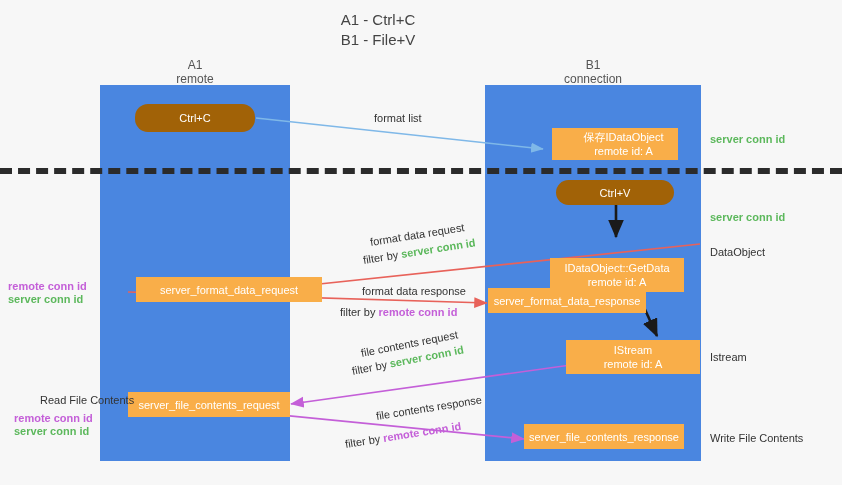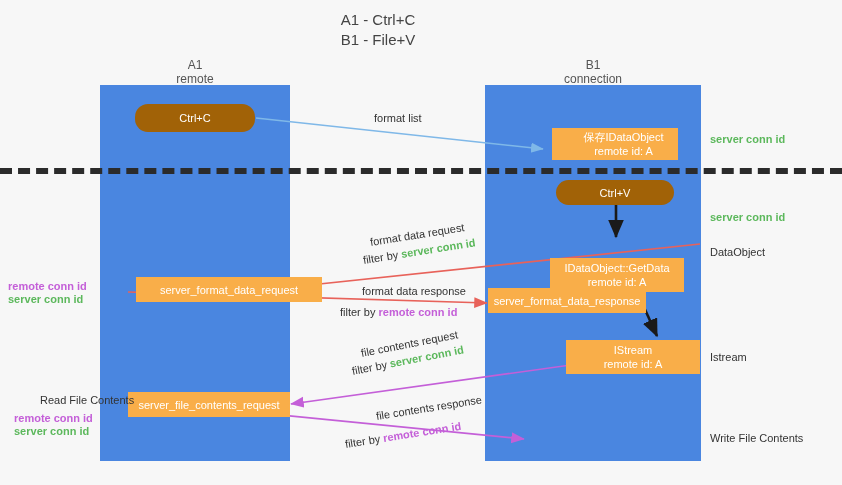--- a/index.html
+++ b/index.html
@@ -172,20 +172,23 @@
   </div>
 
   <div class="box box-orange" style="left:488px; top:288px; width:158px; height:25px;">
     <span>server_format_data_response</span>
   </div>
 
   <div class="box box-orange" style="left:128px; top:392px; width:162px; height:25px;">
     <span>server_file_contents_request</span>
   </div>
 
+  <div class="box box-orange" style="left:524px; top:424px; width:160px; height:25px;">
+    <span>server_file_contents_response</span>
+  </div>
 
   <div class="lbl" style="left:374px; top:111px;">format list</div>
 
   <div class="lbl rot-up" style="left:370px; top:235px;">format data request</div>
   <div class="lbl rot-up" style="left:363px; top:253px;">
     <span>filter by </span><span class="lbl-green">server conn id</span>
   </div>
 
   <div class="lbl" style="left:362px; top:284px;">format data response</div>
   <div class="lbl" style="left:340px; top:305px;">

